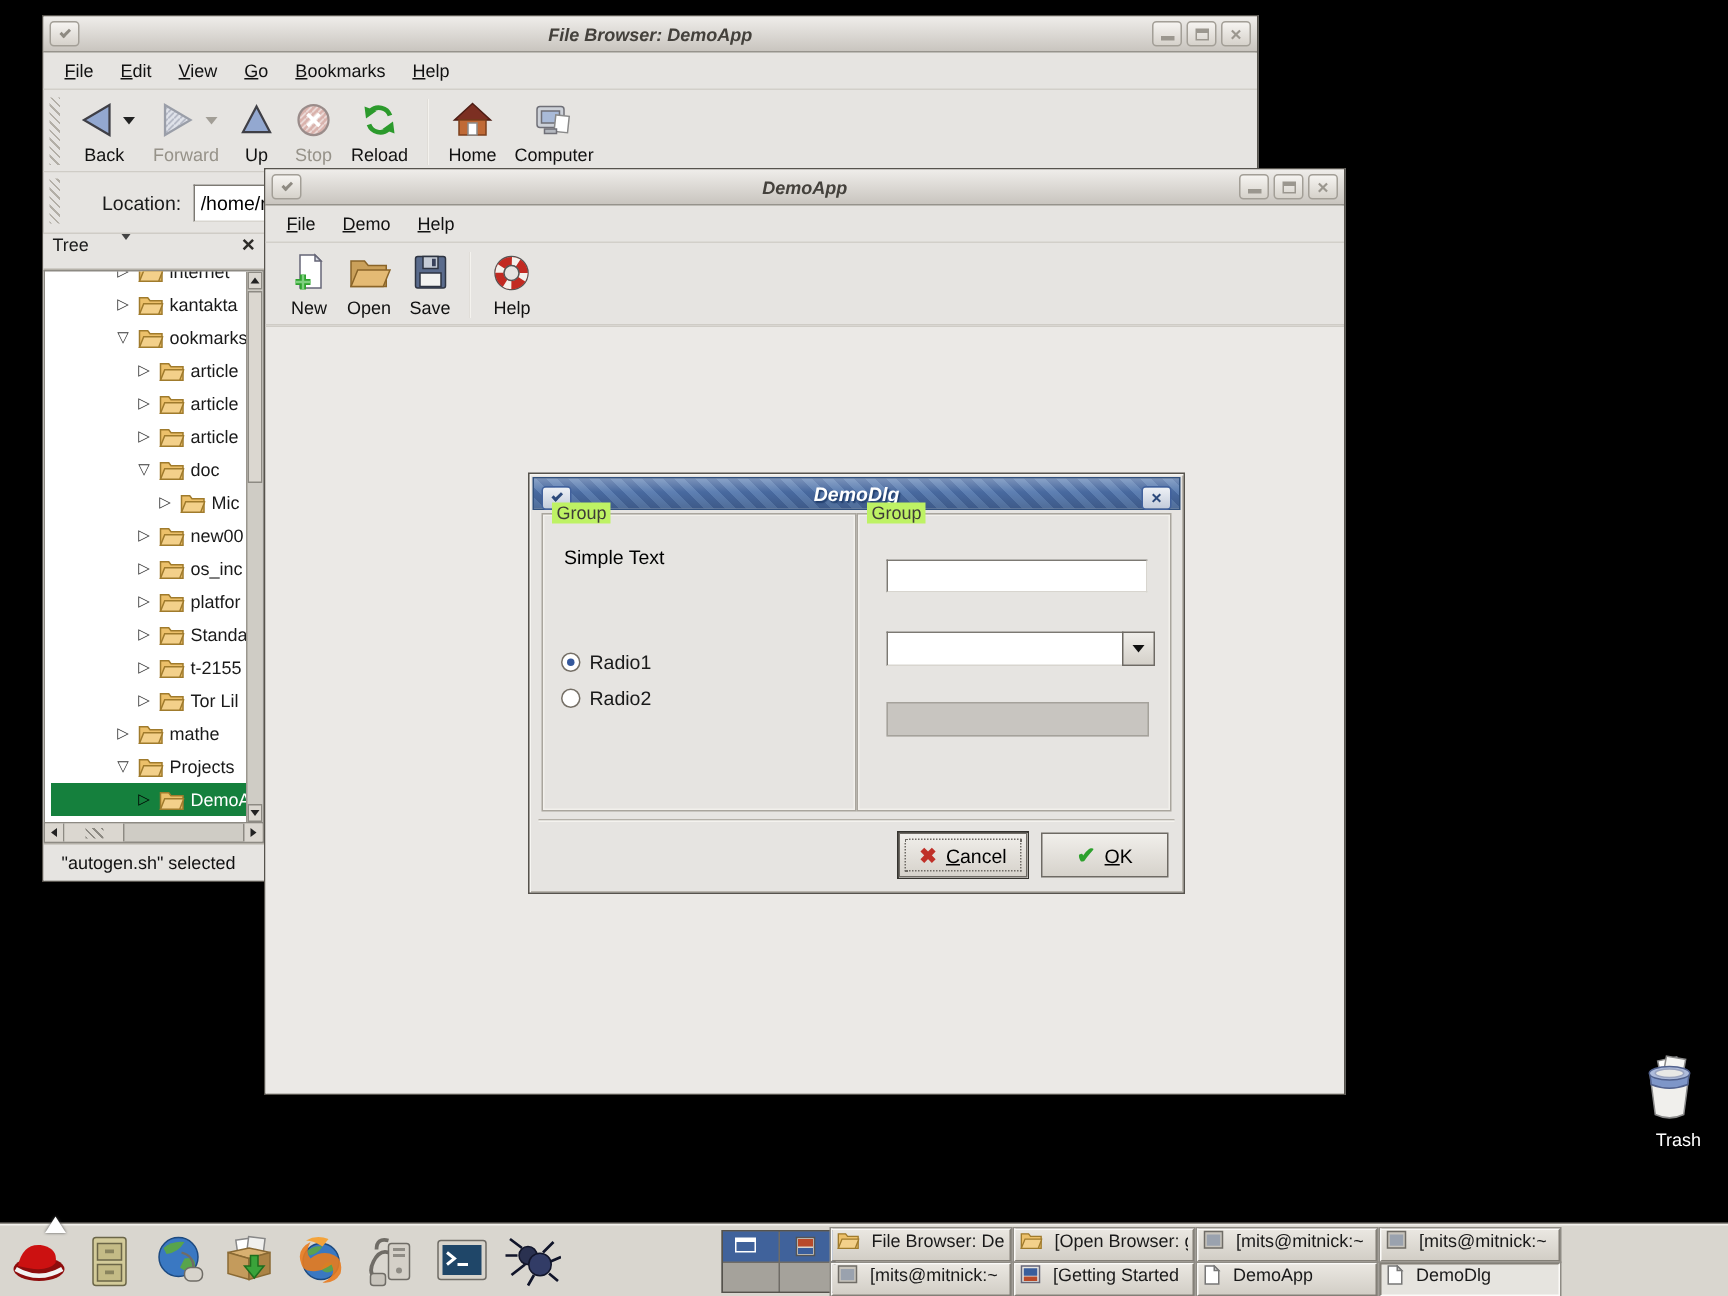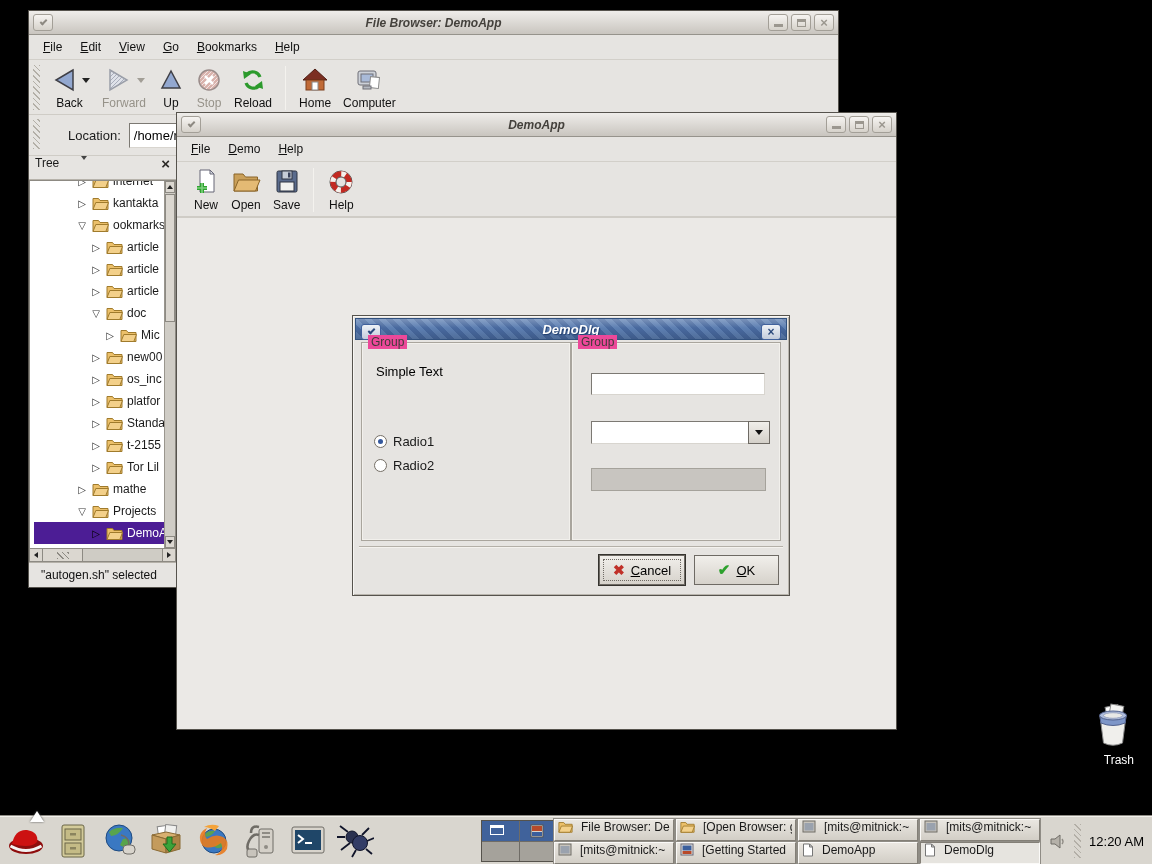--- a/index.html
+++ b/index.html
@@ -50,21 +50,21 @@
   .loc-entry { flex:1; }
   .fb-body { flex:1; display:flex; min-height:0; background:#fff; }
   .sidebar { width:148px; display:flex; flex-direction:column; background:#e6e4e1; border-right:1px solid #96938c; }
   .side-head { height:24px; display:flex; padding:0 6px; gap:22px; border-bottom:1px solid #b6b2aa; }
   .side-head .dd-arrow { border-left-width:3.5px; border-right-width:3.5px; border-top-width:4.5px; border-top-color:#444; }
   .side-close { margin-left:auto; font-size:15px; font-weight:bold; color:#2e2c29; line-height:1; }
   .tree-wrap { flex:1; position:relative; background:#fff; border:1px solid #8d8a83; border-bottom:none; overflow:hidden; }
   .tree-rows { position:absolute; left:4px; right:11px; top:-11px; }
   .tree-row { height:22px; display:flex; align-items:center; gap:4px; white-space:nowrap; overflow:hidden; }
   .tree-row.lv1 { padding-left:42px; } .tree-row.lv2 { padding-left:56px; } .tree-row.lv3 { padding-left:70px; }
-  .tree-row.selected { background:#4c1d95; color:#fff; }
+  .tree-row.selected { background:#15803d; color:#fff; }
   .expander { width:12px; font-size:10px; color:#333; text-align:center; flex:0 0 auto; }
   .selected .expander { color:#000; }
   .expander.collapsed::before { content:"▷"; }
   .expander.expanded::before { content:"▽"; }
   .tree-folder { flex:0 0 auto; display:flex; }
   .tree-label { font-size:12px; }
   
   .vscroll { position:absolute; top:0; right:0; width:11px; bottom:0; background:#cfccc5; border-left:1px solid #9a968e; }
   .vs-btn { height:12px; display:flex; align-items:center; justify-content:center; background:#dbd7d0; border:1px solid #8d8a83; }
   .vs-thumb { position:absolute; top:13px; height:128px; left:0; right:0; background:#dbd7d0; border:1px solid #8d8a83;
@@ -94,21 +94,21 @@
          repeating-linear-gradient(45deg,#5d7fb2 0 5px,#48699f 5px 10px);
        border:1px solid #31517e; display:flex; align-items:center; justify-content:center; }
   .dlg-title .title-text { color:#fff; font-size:13px; text-shadow:1px 1px 1px #1f3c6b; }
   .dlg-btn { width:20px; height:16px; border:1px solid #41619c; border-radius:3px;
              background:linear-gradient(#eef1f6,#c3ccdb); display:flex; align-items:center; justify-content:center; }
   .dlg-btn .chev { border-color:#2c4a7c; }
   .dlg-btn .glyph-close { color:#2c4a7c; font-size:12px; }
   .dlg-left { position:absolute; left:5px; top:5px; }
   .dlg-right { position:absolute; right:5px; top:5px; }
   .group { position:absolute; border:1px solid #a9a59d; box-shadow:inset 0 0 0 1px #f2f0ec; }
-  .group-label { position:absolute; top:-8px; left:6px; background:#ec4899; padding:0 3px; font-size:12px; color:#3e3c38; }
+  .group-label { position:absolute; top:-8px; left:6px; background:#bef264; padding:0 3px; font-size:12px; color:#3e3c38; }
   .dlg-text { position:absolute; font-size:13px; color:#000; }
   .opt-row { position:absolute; display:flex; align-items:center; gap:6px; font-size:13px; height:16px; }
   .radio { width:13px; height:13px; border-radius:50%; background:#fff; border:1px solid #756f66; position:relative; flex:0 0 auto; }
   .radio.checked::after { content:""; position:absolute; inset:3px; border-radius:50%; background:#35589c; }
   .check { width:13px; height:13px; background:#fff; border:1px solid #756f66; position:relative; flex:0 0 auto;
            display:flex; align-items:center; justify-content:center; }
   .check.checked::after { content:"✓"; color:#35589c; font-weight:bold; font-size:12px; line-height:1; }
   .dlg-input { position:absolute; height:22px; }
   .combo { position:absolute; display:flex; }
   .combo .entry { width:158px; height:23px; }
@@ -795,21 +795,13 @@
         <span class="ticon">
           <svg width="12" height="14" viewBox="0 0 12 14">
             <path d="M1.5 1 h6 l3 3 v9 h-9 z" fill="#fff" stroke="#777"></path>
             <path d="M7.5 1 l3 3 h-3 z" fill="#d8d8d4" stroke="#777"></path>
           </svg>
         </span>
         <span class="task-label">DemoDlg</span>
       </span>
     </div>
 
-  <div class="tray">
-    <svg width="17" height="17" viewBox="0 0 17 17">
-      <polygon points="2,6 6,6 11,2 11,15 6,11 2,11" fill="#b5b1a9" stroke="#6f6c66"></polygon>
-      <path d="M13 6 Q15 8.5 13 11" fill="none" stroke="#8f8c85" stroke-width="1.4"></path>
-    </svg>
-    <span class="tray-handle"></span>
-    <span class="clock">12:20 AM</span>
-  </div>
 </div>
 
 </body></html>

